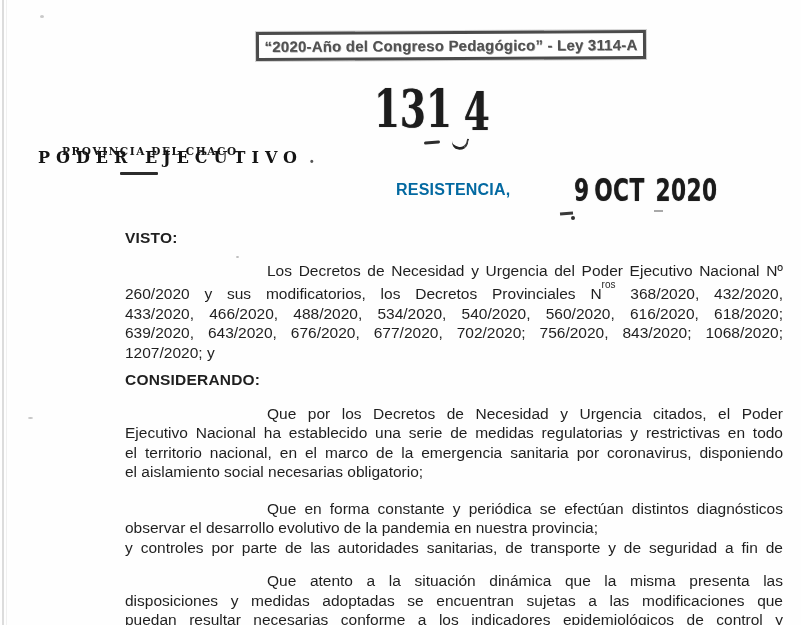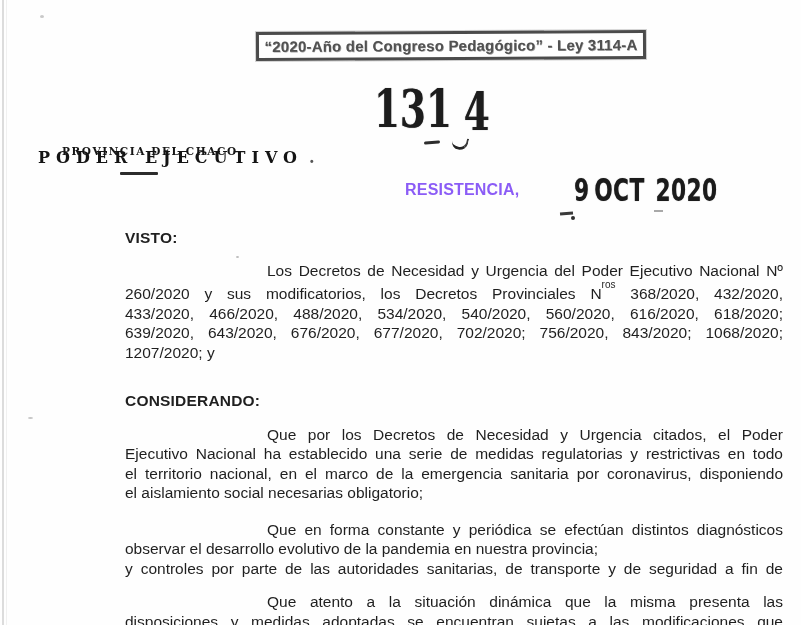--- a/index.html
+++ b/index.html
@@ -49,41 +49,41 @@
   .lh2{
     position:absolute;left:38px;top:15px;font-family:"DejaVu Serif",serif;
     font-weight:bold;font-size:16px;letter-spacing:6px;color:#141414;white-space:nowrap;
   }
   .lh-dot{letter-spacing:0;margin-left:6px;color:#555;}
   .lh-underline{position:absolute;left:120px;top:39px;width:38px;height:2.5px;background:#2c2c2c;border-radius:1px;}
 
   
   .city{
     position:absolute;left:396px;top:181px;font-size:16px;font-weight:bold;
-    letter-spacing:.2px;color:#8b5cf6;white-space:nowrap;margin-left:9px;
+    letter-spacing:.2px;color:#0369a1;white-space:nowrap;
   }
   .date-stamp{
     position:absolute;left:574px;top:174px;font-family:"DejaVu Sans",sans-serif;
     font-weight:bold;font-size:32px;line-height:32px;color:#1b1b1b;white-space:nowrap;
     transform:scaleX(.68);transform-origin:left top;letter-spacing:.5px;
     text-shadow:0 0 1px rgba(40,40,40,.6);
   }
   .date-stamp .ds-m{margin-left:7px;}
   .date-stamp .ds-y{margin-left:16px;}
   .date-smudge1{position:absolute;left:560px;top:212px;width:13px;height:2.5px;background:#3a3a3a;transform:rotate(-4deg);}
   .date-smudge2{position:absolute;left:571px;top:216px;width:4px;height:4px;background:#2f2f2f;border-radius:50%;}
   .date-smudge3{position:absolute;left:654px;top:210px;width:9px;height:1.5px;background:#a9a9a9;}
 
   
   .body-text{position:absolute;left:125px;top:228px;width:658px;font-size:15.5px;line-height:19.5px;color:#1f1f1f;}
   .heading{font-weight:bold;letter-spacing:.2px;}
   .para{margin-top:13px;}
   .para.m14{margin-top:14px;}
   .para.m17{margin-top:17px;}
-  .heading.mt{margin-top:29px;}
+  .heading.mt{margin-top:8px;}
   .ln{width:658px;}
   .ln.j{text-align:justify;text-align-last:justify;-moz-text-align-last:justify;}
   .ln.e{text-align:left;}
   .ln.ind{padding-left:142px;width:516px;}
   sup.sp{font-size:10px;position:relative;top:-5px;}
 </style>
 </head>
 <body>
 
 <div class="page">

